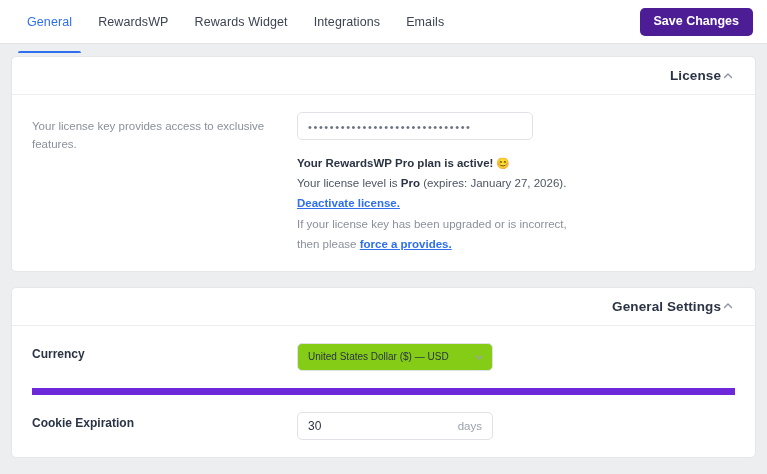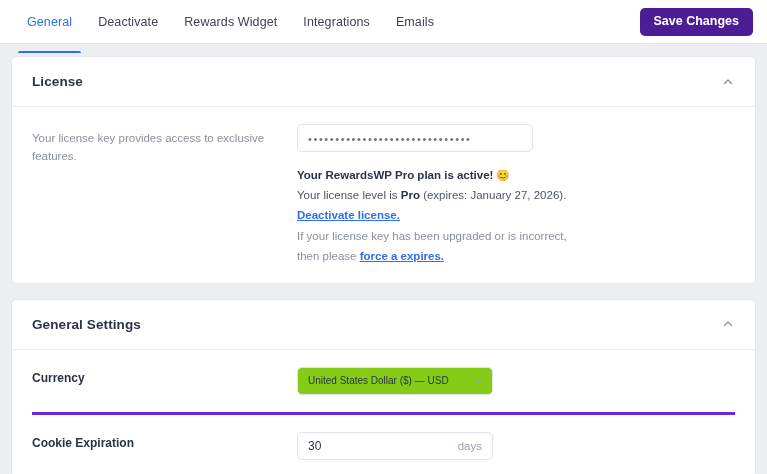--- a/index.html
+++ b/index.html
@@ -97,24 +97,24 @@
 
   .card {
     background: #ffffff;
     border: 1px solid #e4e6ea;
     border-radius: 5px;
     margin-bottom: 15px;
     overflow: hidden;
   }
 
   .card-head {
-    height: 50px;
-    display: flex;
-    align-items: center;
-    justify-content: space-between;
+    height: 38px;
+    display: flex;
+    align-items: center;
+    justify-content: flex-end;
     padding: 5px 20px;
     border-bottom: 1px solid #ebedf0;
     cursor: pointer;
   }
   .card-title {
     font-size: 13.5px;
     font-weight: bold;
     color: #2b3445;
     letter-spacing: 0.1px;
   }
@@ -128,21 +128,21 @@
   }
   .chev svg { display: block; }
 
   .card-body { padding: 0 20px; }
 
   
   .row {
     display: flex;
     align-items: flex-start;
     padding: 17px 0;
-    border-bottom: 3px solid #6d28d9;
+    border-bottom: 7px solid #6d28d9;
   }
   .row:last-child { border-bottom: none; }
   .row.no-border { border-bottom: none; }
 
   .row-label {
     width: 265px;
     flex: 0 0 265px;
     padding-top: 2px;
   }
   .label-title {
@@ -246,21 +246,21 @@
 </style>
 </head>
 <body>
 
 <div class="topbar">
   <div class="tabs">
     <div class="tab active">
       <span>General</span>
     </div>
     <div class="tab">
-      <span>Deactivate</span>
+      <span>RewardsWP</span>
     </div>
     <div class="tab">
       <span>Rewards Widget</span>
     </div>
     <div class="tab">
       <span>Integrations</span>
     </div>
     <div class="tab">
       <span>Emails</span>
     </div>
@@ -295,21 +295,21 @@
             <div class="ls-bold-line">
               <span>Your RewardsWP Pro plan is active!</span>
               <span class="emoji">😊</span>
             </div>
 
             <div class="ls-line">
               <span>Your license level is </span><span class="ls-strong">Pro</span><span> (expires: January 27, 2026). </span><span class="ls-link">Deactivate license.</span>
             </div>
 
             <div class="ls-line ls-muted">
-              <span>If your license key has been upgraded or is incorrect, then please </span><span class="ls-link">force a expires.</span>
+              <span>If your license key has been upgraded or is incorrect, then please </span><span class="ls-link">force a provides.</span>
             </div>
           </div>
         </div>
       </div>
     </div>
   </div>
 
   <div class="card">
     <div class="card-head">
       <span class="card-title">General Settings</span>

